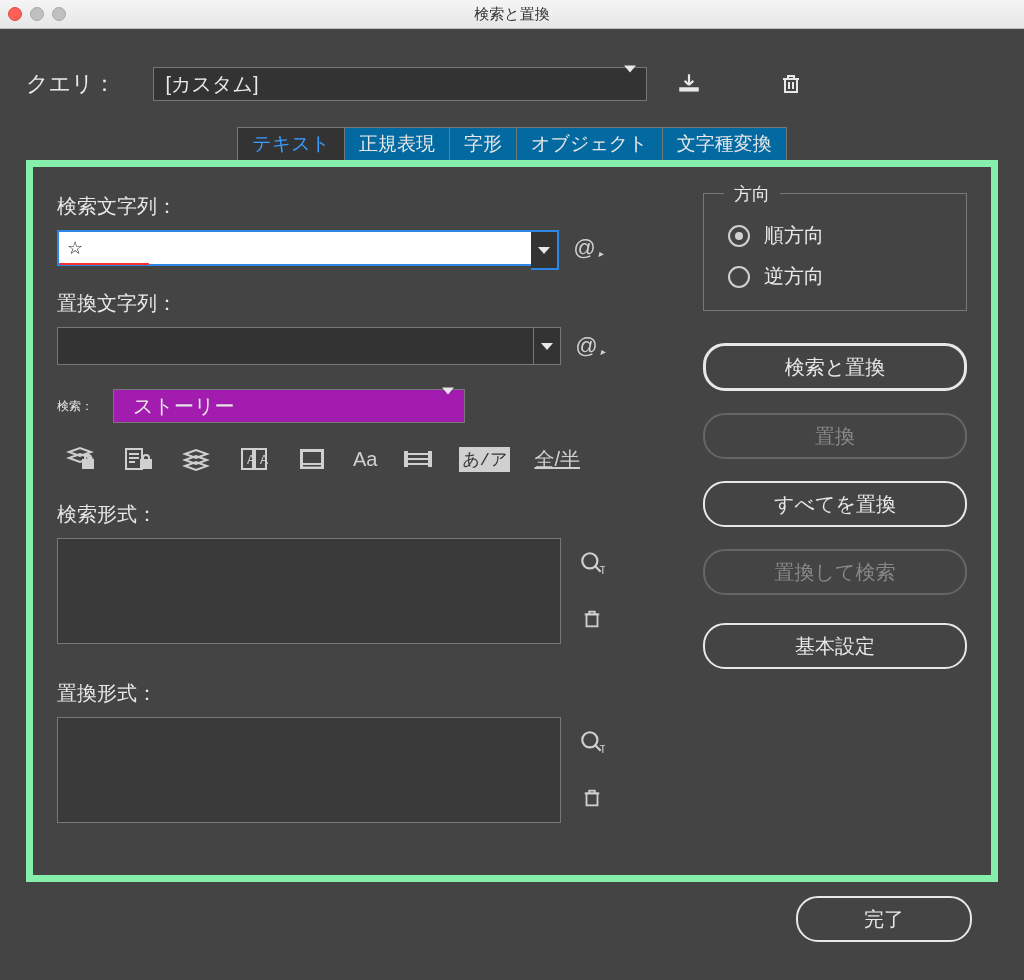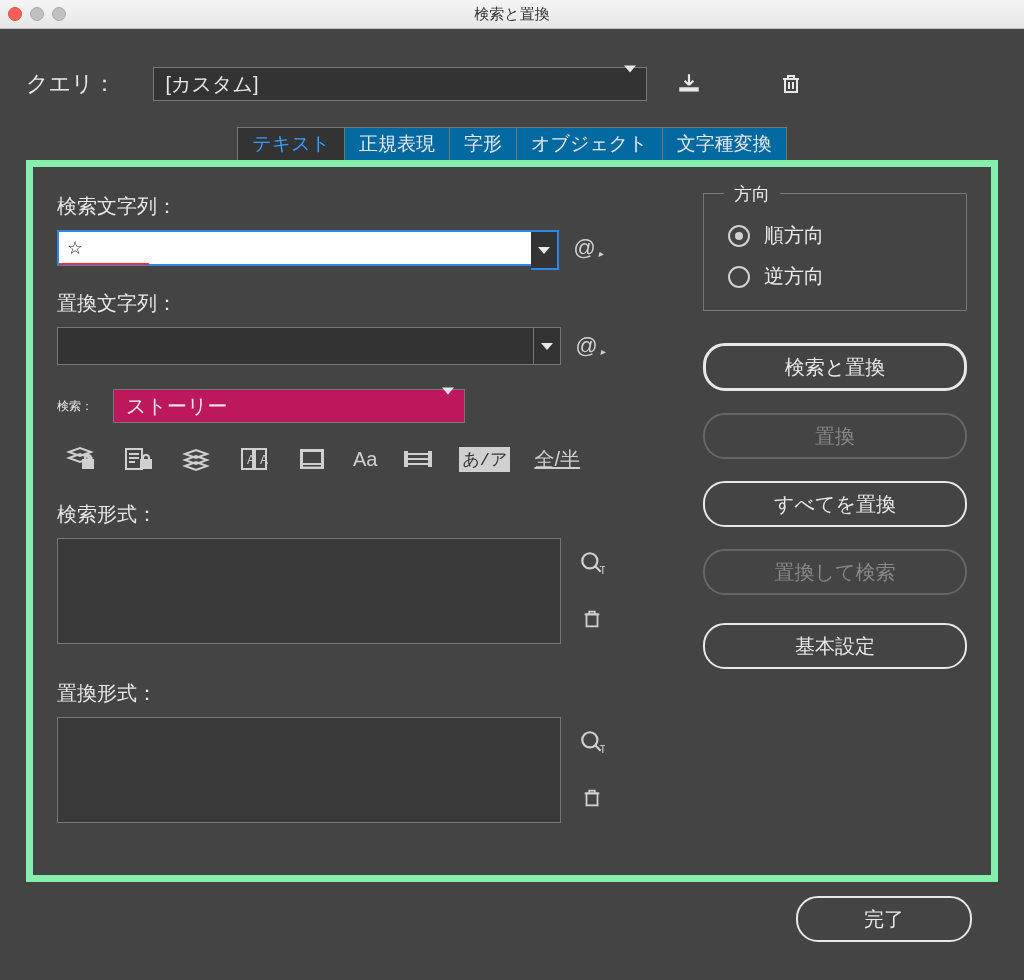--- a/index.html
+++ b/index.html
@@ -29,21 +29,21 @@
   .combo-row{display:flex;align-items:center;gap:14px;margin-bottom:24px;}
   .hl-input-wrap{position:relative;width:502px;height:36px;}
   .hl-input{width:476px;height:36px;background:#fff;border:2px solid #2e87e6;color:#222;font-size:18px;padding:0 8px;box-sizing:border-box;}
   .hl-underline{position:absolute;left:2px;bottom:1px;height:2px;background:#ff2e2e;}
   .hl-caret-box{height:36px;width:26px;border:2px solid #2e87e6;border-left:none;background:#333;display:flex;align-items:center;justify-content:center;margin-left:-2px;}
   .dropdown-box{width:502px;height:36px;background:#333;border:1px solid #777;position:relative;display:flex;align-items:center;}
   .dropdown-box .caret-seg{width:26px;height:36px;border-left:1px solid #777;display:flex;align-items:center;justify-content:center;margin-left:auto;}
   .at-glyph{font-size:22px;font-style:italic;color:#d0d0d0;position:relative;}
   .at-sub{font-size:10px;position:absolute;right:-8px;bottom:2px;}
   .scope-row{display:flex;align-items:center;gap:20px;margin-bottom:22px;}
-  .scope-select{width:352px;height:34px;background:#be185d;border:1px solid #777;display:flex;align-items:center;padding:0 12px;box-sizing:border-box;color:#e8e8e8;font-size:20px;position:relative;text-align:right;}
+  .scope-select{width:352px;height:34px;background:#a21caf;border:1px solid #777;display:flex;align-items:center;padding:0 19px;box-sizing:border-box;color:#e8e8e8;font-size:20px;position:relative;text-align:right;}
   .option-icons{display:flex;gap:24px;align-items:center;margin-bottom:28px;padding-left:6px;}
   .opt-icon{width:34px;height:28px;display:flex;align-items:center;justify-content:center;color:#d0d0d0;}
   .opt-icon svg{width:30px;height:26px;}
   .opt-text{font-size:20px;color:#d0d0d0;letter-spacing:0;}
   .opt-inv{background:#d0d0d0;color:#333;padding:1px 3px;font-size:17px;font-family:Liberation Mono, monospace;}
   .format-label{font-size:20px;margin-bottom:10px;}
   .format-box{display:flex;align-items:stretch;gap:16px;margin-bottom:36px;}
   .format-area{width:502px;height:104px;background:#3a3a3a;border:1px solid #777;}
   .format-side{display:flex;flex-direction:column;gap:22px;justify-content:space-around;padding:8px 0;}
   .side-btn{width:30px;height:30px;display:flex;align-items:center;justify-content:center;color:#d0d0d0;}

